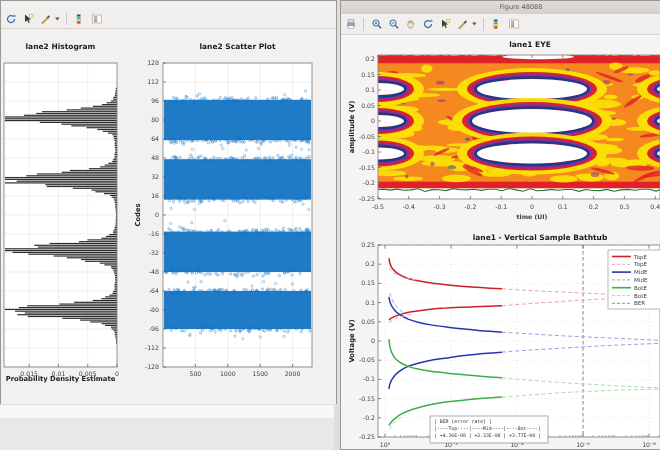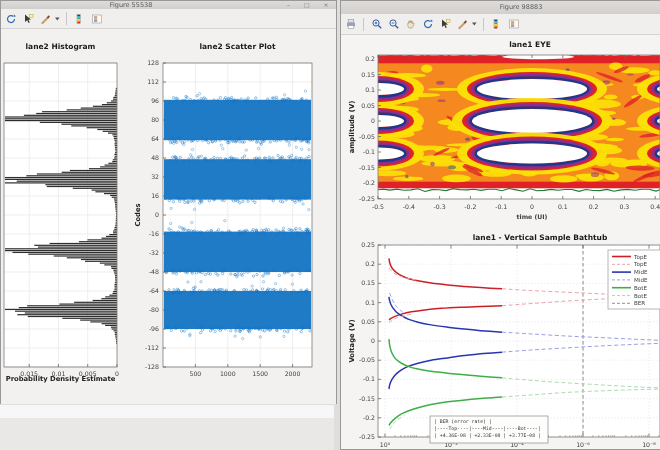--- a/index.html
+++ b/index.html
@@ -22,24 +22,20 @@
 </style>
 </head>
 <body>
 
 <div id="screen">
 
   <div class="strip1"></div>
   <div class="strip2"></div>
 
   <div class="win" id="leftwin" style="left:0;top:0;width:337px;height:404px;">
-    <div class="titlebar" style="height:8px;">
-      <span class="wtitle" style="left:130px;top:0px;">Figure 55538</span>
-      <span class="wctrl" style="left:286px;">– □ ×</span>
-    </div>
     <div class="tb" style="top:8px;height:20px;">
       <div class="tbtn">
         <svg width="12" height="12" viewBox="0 0 12 12">
             <path d="M9.5 6a3.5 3.5 0 1 1-1.2-2.6" fill="none" stroke="#2d6cb5" stroke-width="1.2"></path>
             <path d="M8.9 1.4 8.5 4.1 11 3.3 Z" fill="#2d6cb5"></path>
           </svg>
       </div>
       <div class="tbtn">
         <svg width="12" height="12" viewBox="0 0 12 12">
             <path d="M3 1.5 L3 9 5.2 7.2 6.6 10 7.8 9.4 6.5 6.8 9 6.6 Z" fill="#3c3c3c"></path>
@@ -974,21 +970,21 @@
         </g>
       <text class="ptitle" x="59.5" y="20" text-anchor="middle">lane2  Histogram</text>
       <text class="ptitle" x="236.5" y="20" text-anchor="middle">lane2  Scatter Plot</text>
       <text class="alabel" x="59.5" y="352" text-anchor="middle">Probability Density Estimate</text>
       <text class="alabel" x="139" y="186" text-anchor="middle" transform="rotate(-90 139 186)">Codes</text>
     </svg>
   </div>
 
   <div class="win" id="rightwin" style="left:340px;top:0;width:360px;height:450px;">
     <div class="titlebar" style="height:13px;">
-      <span class="wtitle" style="left:180px;top:2px;">Figure 98883</span>
+      <span class="wtitle" style="left:180px;top:2px;">Figure 48088</span>
 
     </div>
     <div class="tb" style="top:13px;height:21px;">
       <div class="tbtn">
         <svg width="12" height="12" viewBox="0 0 12 12">
             <rect x="3.2" y="1.6" width="5.6" height="2.6" fill="#dfe3ea" stroke="#8f98a8" stroke-width=".6"></rect>
             <rect x="2" y="4.6" width="8" height="4" rx=".5" fill="#9aa3b2"></rect>
             <rect x="3.2" y="7.6" width="5.6" height="2.8" fill="#fff" stroke="#8f98a8" stroke-width=".6"></rect>
           </svg>
       </div>

